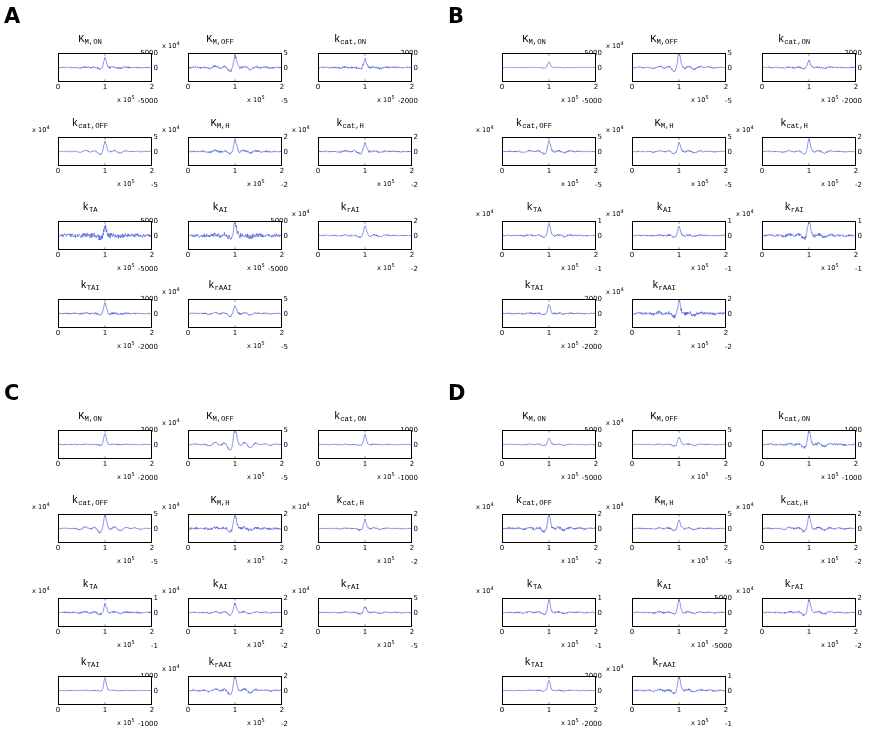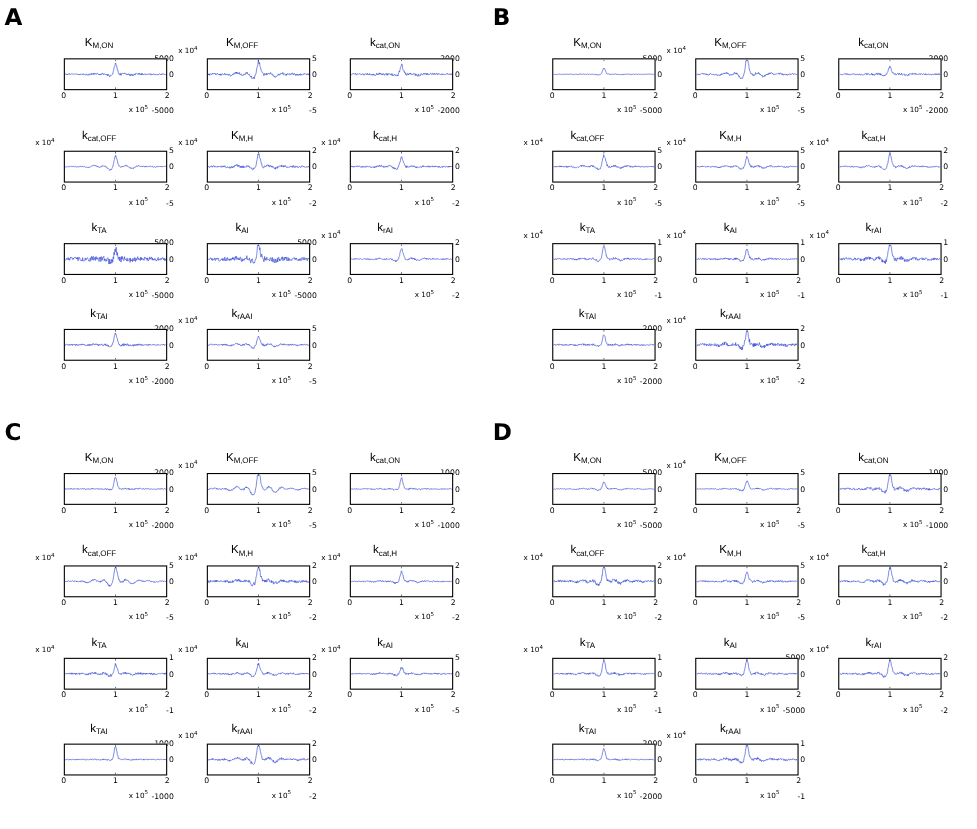--- a/index.html
+++ b/index.html
@@ -17,21 +17,21 @@
     font-family:"DejaVu Sans","Liberation Sans",sans-serif;
     letter-spacing:0px;line-height:1;
   }
 
   .plot{position:absolute;width:136px;height:78px;}
 
   .plot-title{
     position:absolute;left:0;top:0;width:136px;
     text-align:center;font-size:9.5px;color:#000;
     white-space:nowrap;line-height:1;
-    font-family:Liberation Sans, sans-serif;
+    font-family:Liberation Mono, monospace;
   }
   .plot-title .base{font-size:10.5px;}
   .plot-title sub{font-size:7.3px;vertical-align:baseline;position:relative;top:2.4px;letter-spacing:-0.1px;}
 
   .axes{
     position:absolute;left:36px;top:19px;
     width:94px;height:29px;
     border:1px solid #000;
     background:#fff;
     box-sizing:border-box;

